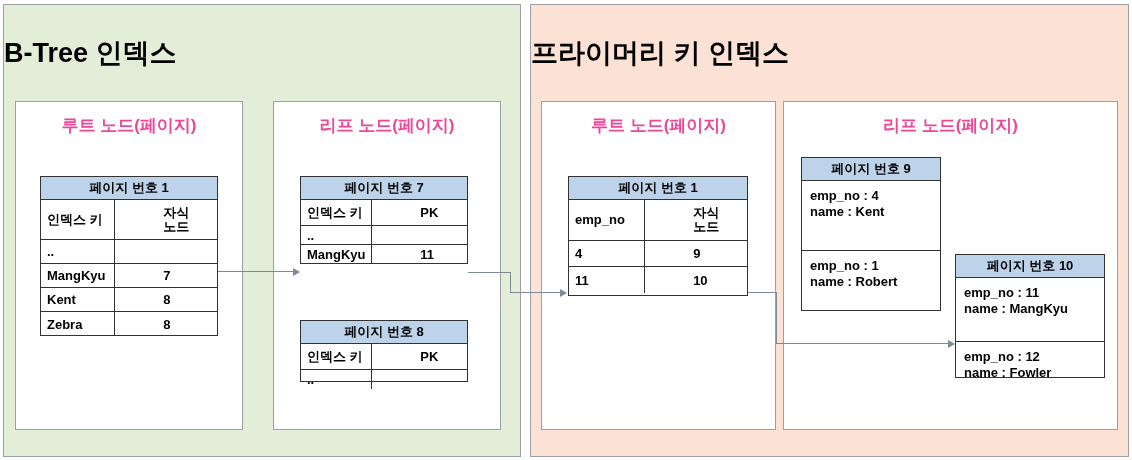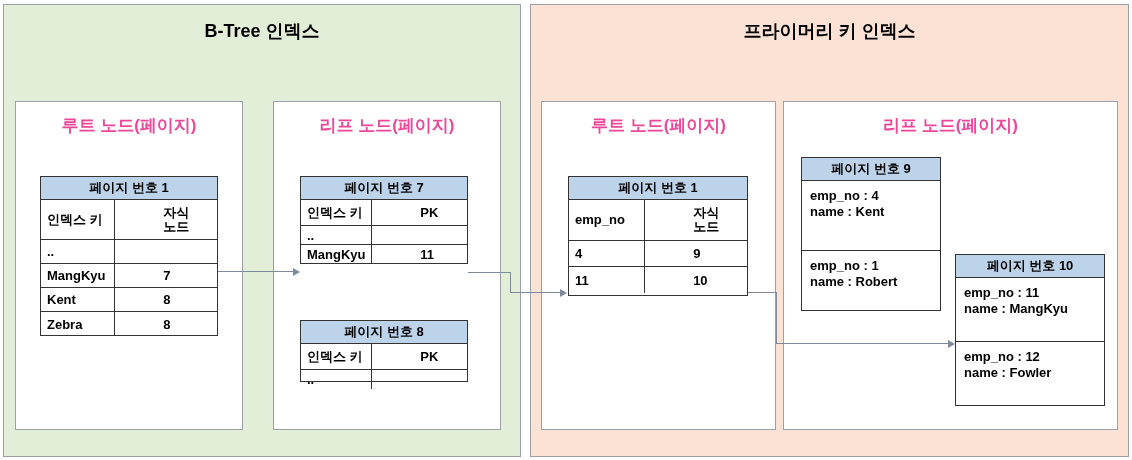--- a/index.html
+++ b/index.html
@@ -24,23 +24,22 @@
   .panel-green{
     left:3px; top:4px; width:518px; height:453px;
     background:#e3eed9;
   }
   .panel-peach{
     left:530px; top:4px; width:599px; height:453px;
     background:#fce2d4;
   }
   .panel-title{
     position:absolute;
-    left:0; right:0; top:14px;
-    text-align:center;
-    font-size:18px;
+    left:0; right:0; top:30px;
+    font-size:27px;
     font-weight:bold;
     color:#000000;
     letter-spacing:0px;
   }
 
   
   .nodebox{
     position:absolute;
     box-sizing:border-box;
     background:#ffffff;
@@ -219,21 +218,21 @@
   </div>
 
   <div class="ptable" style="left:801px; top:157px; width:140px; height:154px;">
     <div class="hdr">페이지 번호 9</div>
     <div class="recrow" style="height:70px;">emp_no : 4
 name : Kent</div>
     <div class="recrow" style="height:65px;">emp_no : 1
 name : Robert</div>
   </div>
 
-  <div class="ptable" style="left:955px; top:254px; width:150px; height:152px;">
+  <div class="ptable" style="left:955px; top:254px; width:150px; height:124px;">
     <div class="hdr">페이지 번호 10</div>
     <div class="recrow" style="height:64px;">emp_no : 11
 name : MangKyu</div>
     <div class="recrow" style="height:64px;">emp_no : 12
 name : Fowler</div>
   </div>
 
   <div class="conn" style="left:218px; top:271px; width:75px; height:1px;"></div>
   <div class="arrowhead" style="left:293px; top:268px;"></div>
 

